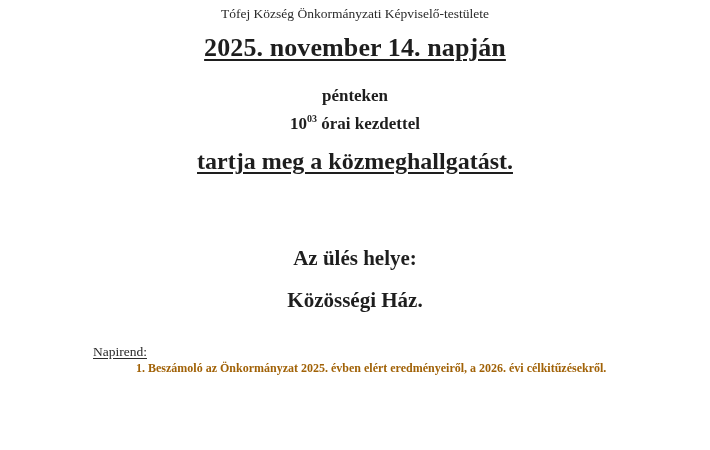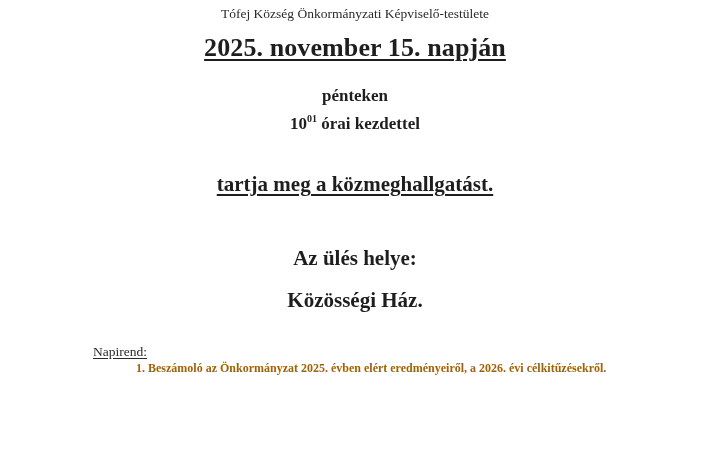--- a/index.html
+++ b/index.html
@@ -46,26 +46,25 @@
       font-weight: bold;
     }
     .time sup {
       font-size: 10px;
       vertical-align: 0;
       position: relative;
       top: -7px;
     }
     .action {
       top: 148px;
-      font-size: 21px;
+      font-size: 24px;
       font-weight: bold;
       text-decoration: underline;
       text-decoration-thickness: 2px;
       text-underline-offset: 3px;
-      margin-top: 24px;
     }
     .invite {
       position: absolute;
       left: 94px;
       top: 194px;
       width: 520px;
       font-size: 13.5px;
       line-height: 17px;
       text-align: justify;
       text-align-last: left;
@@ -102,25 +101,25 @@
     }
     .agenda-item { text-align: justify; text-align-last: left; }
   </style>
 </head>
 <body>
 
 <div class="page">
 
   <div class="center org">Tófej Község Önkormányzati Képviselő-testülete</div>
 
-  <div class="center date">2025. november 15. napján</div>
+  <div class="center date">2025. november 14. napján</div>
 
   <div class="center day">pénteken</div>
 
-  <div class="center time"><span>10</span><sup>01</sup><span> órai kezdettel</span></div>
+  <div class="center time"><span>10</span><sup>03</sup><span> órai kezdettel</span></div>
 
   <div class="center action">tartja meg a közmeghallgatást.</div>
 
 
   <div class="center venue">Közösségi Ház.</div>
 
   <div class="center venue-label">Az ülés helye:</div>
 
   <div class="agenda-title">Napirend:</div>
 

